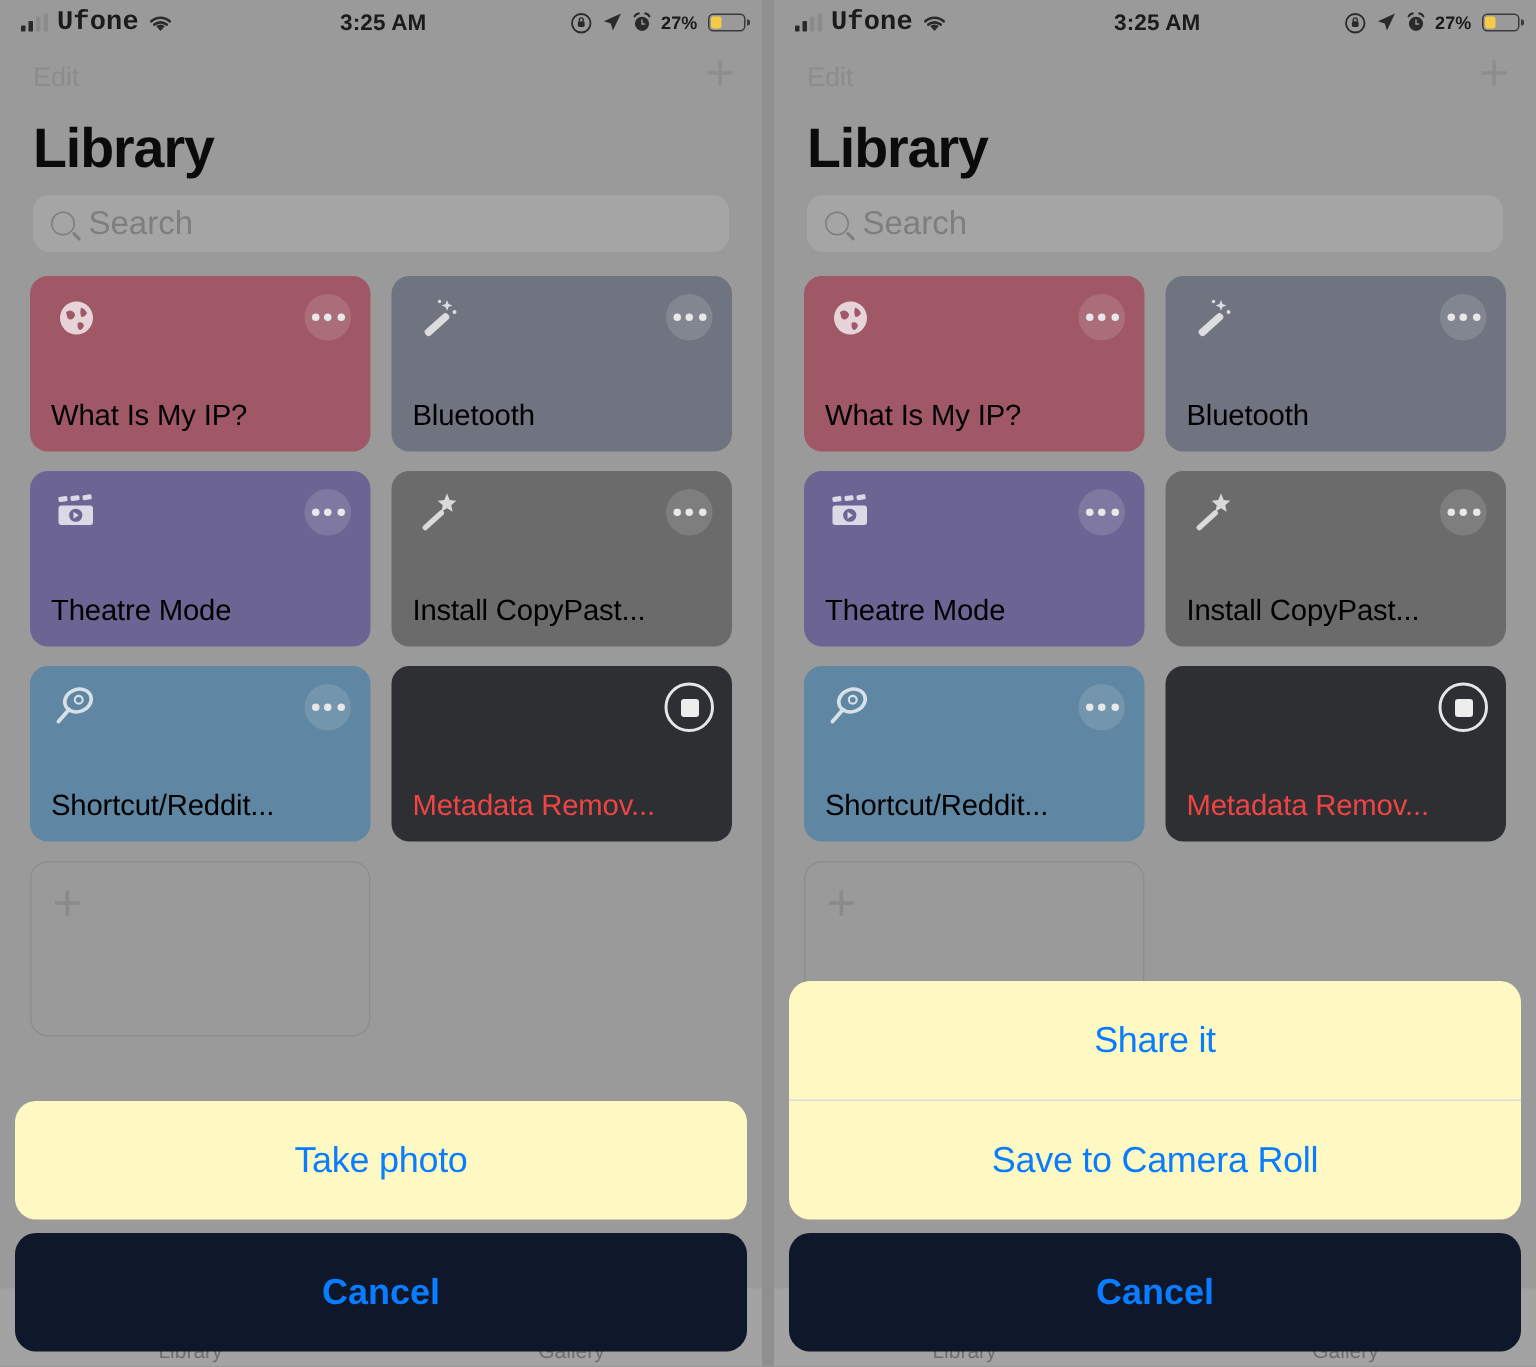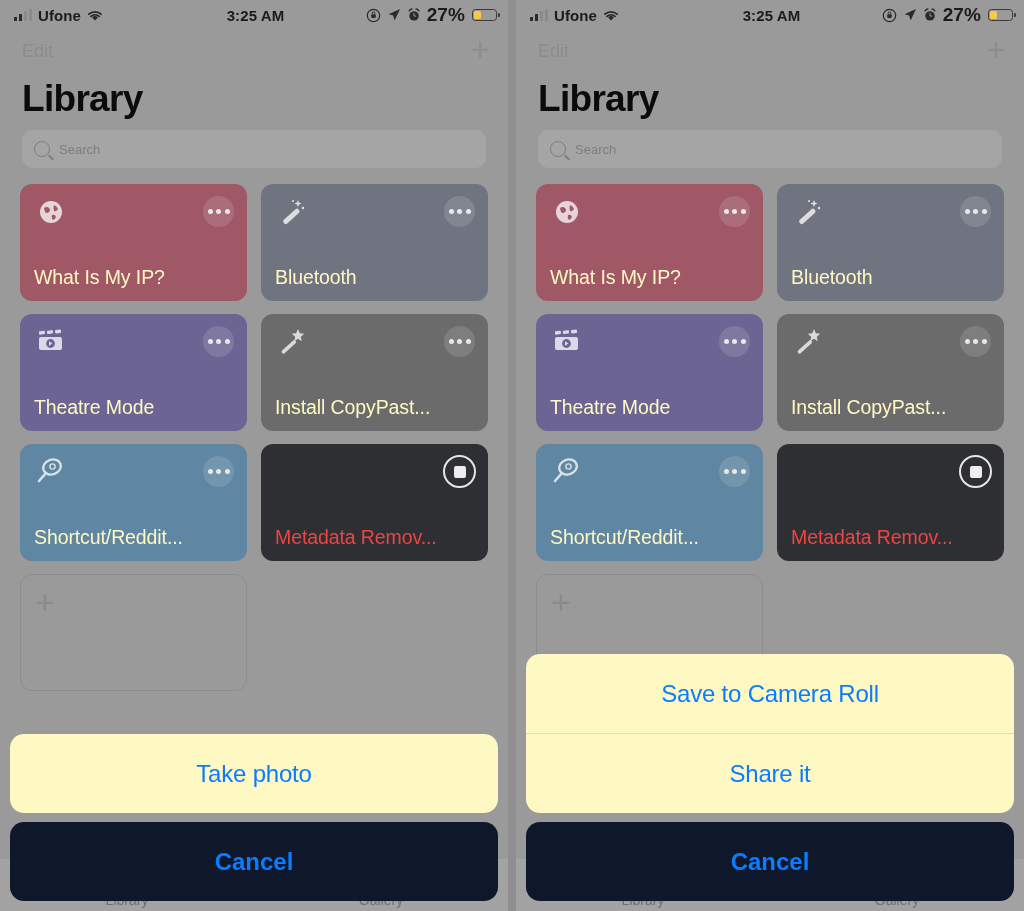--- a/index.html
+++ b/index.html
@@ -62,21 +62,21 @@
   .signal i {
     display: block;
     width: 3px;
     background: #2a2a2a;
     border-radius: .5px;
   }
   .signal i:nth-child(1) { height: 4px; }
   .signal i:nth-child(2) { height: 7px; }
   .signal i:nth-child(3) { height: 10px; background: #8b8b8b; }
   .signal i:nth-child(4) { height: 12px; background: #8b8b8b; }
-  .carrier { font-size: 15px; font-weight: bold; margin-left: 1px; }
+  .carrier { font-size: 18px; font-weight: bold; margin-left: 1px; font-family: Liberation Mono, monospace; }
   .battery {
     position: relative;
     width: 25px;
     height: 12px;
     border: 1.4px solid #3a3a3a;
     border-radius: 3.5px;
     box-sizing: border-box;
     margin-left: 1px;
   }
   .battery::after {
@@ -91,21 +91,21 @@
   }
   .battery .fill {
     position: absolute;
     left: 1.3px;
     top: 1.3px;
     bottom: 1.3px;
     width: 27%;
     background: #f7c948;
     border-radius: 1.6px;
   }
-  .pct { font-size: 19px; font-weight: bold; }
+  .pct { font-size: 12px; font-weight: bold; }
 
   
   .navbar {
     height: 42px;
     display: flex;
     align-items: center;
     justify-content: space-between;
     padding: 0 18px 0 22px;
   }
   .nav-edit {
@@ -132,21 +132,21 @@
     margin: 0 22px 16px 22px;
     height: 38px;
     border-radius: 11px;
     background: #a5a5a5;
     display: flex;
     align-items: center;
     gap: 9px;
     padding: 0 12px;
   }
   .search-ph {
-    font-size: 13px;
+    font-size: 22px;
     color: #7e7e7e;
   }
   .mag {
     width: 14px; height: 14px;
     border: 1.9px solid #7e7e7e;
     border-radius: 50%;
     position: relative;
     flex: 0 0 auto;
   }
   .mag::after {
@@ -172,21 +172,21 @@
     border-radius: 12px;
     padding: 12px 14px;
     box-sizing: border-box;
     display: flex;
     flex-direction: column;
     justify-content: space-between;
     overflow: hidden;
   }
   .card-title {
     font-size: 19.5px;
-    color: #fef9c3;
+    color: #000000;
     font-weight: normal;
     white-space: nowrap;
     letter-spacing: -.1px;
   }
   .card.dark .card-title { color: #ef4444; }
   .dots {
     position: absolute;
     top: 12px; right: 13px;
     width: 31px; height: 31px;
     border-radius: 50%;
@@ -603,22 +603,22 @@
       <div class="tab">
           <span>Library</span>
         </div>
       <div class="tab">
           <span>Gallery</span>
         </div>
     </div>
 
     <div class="sheet">
       <div class="sheet-group">
+        <div class="sheet-btn">Share it</div>
         <div class="sheet-btn">Save to Camera Roll</div>
-        <div class="sheet-btn">Share it</div>
       </div>
       <div class="sheet-cancel-group">
         <div class="sheet-cancel">Cancel</div>
       </div>
     </div>
 
   </div>
 
 </div>
 

